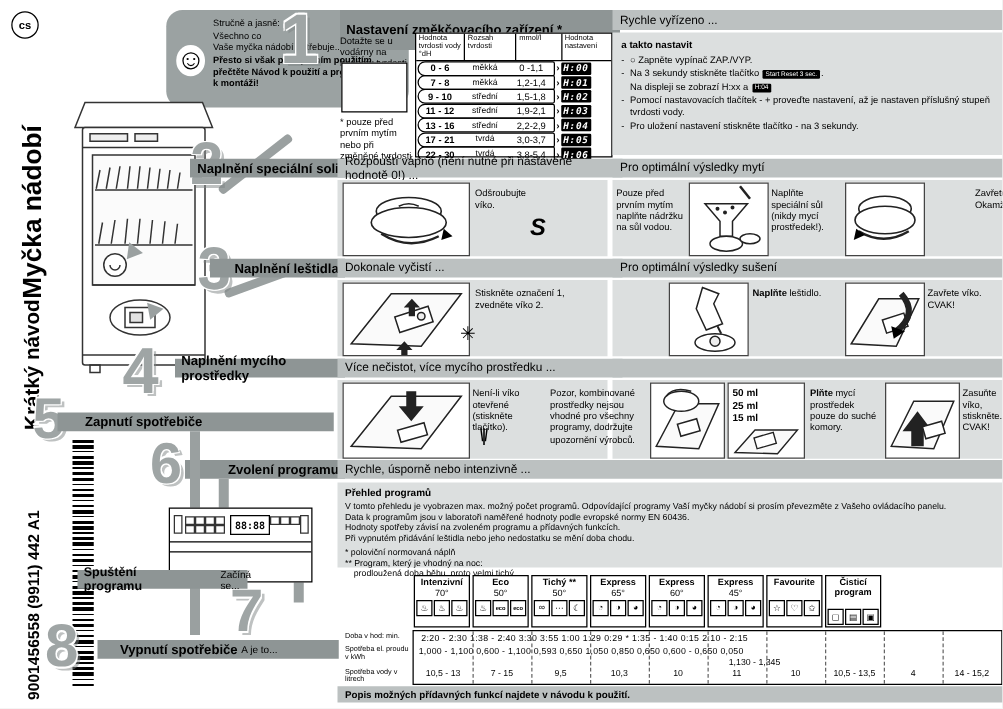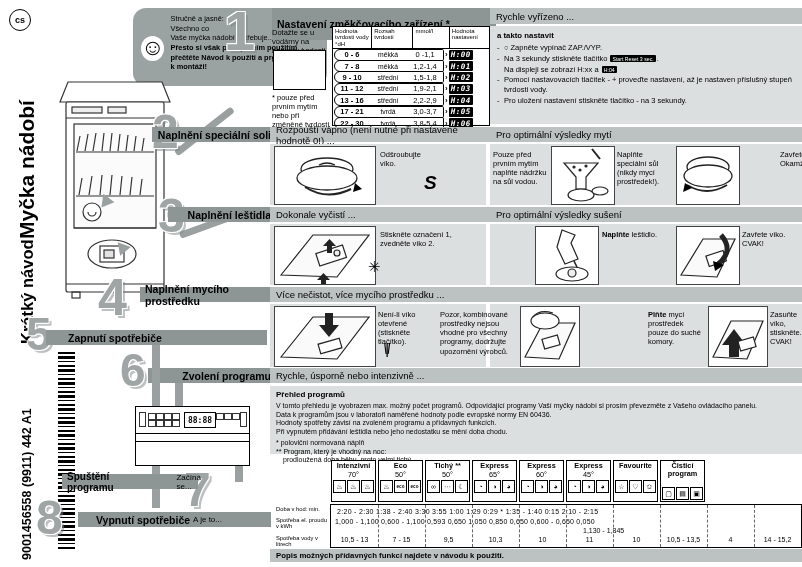--- a/index.html
+++ b/index.html
@@ -310,21 +310,21 @@
   <div class="abs tile" style="left:676px;top:226px;width:62px;height:57px;">
     <svg width="62" height="57" viewBox="0 0 62 57" fill="none" stroke="#222" stroke-width="1.2">
       <path d="M4 48 L26 12 H58 L40 50 Z" fill="#fafafa"></path>
       <rect x="30" y="26" width="18" height="11" transform="rotate(-18 39 31)" fill="#fff"></rect>
       <path d="M44 8 q14 16 -4 30" stroke-width="5"></path>
       <path d="M36 34 l2 10 9 -6 z" fill="#000" stroke="none"></path>
     </svg>
   </div>
   <div class="abs cap" style="left:742px;top:230px;width:58px;">Zavřete víko. CVAK!</div>
 
-  <div class="abs bar-dark right" style="left:140px;top:287px;width:126px;height:15px;">Naplnění mycího prostředku</div>
+  <div class="abs bar-dark right" style="left:140px;top:287px;width:126px;height:15px;">Naplnění mycího prostředky</div>
   <div class="abs bar-light" style="left:270px;top:287px;width:216px;height:15px;">Více nečistot, více mycího prostředku ...</div>
   <div class="abs bar-light" style="left:490px;top:287px;width:312px;height:15px;"></div>
 
   <div class="abs panel" style="left:270px;top:304px;width:216px;height:63px;"></div>
   <div class="abs panel" style="left:490px;top:304px;width:312px;height:63px;"></div>
 
   <div class="abs tile" style="left:274px;top:306px;width:100px;height:59px;">
     <svg width="100" height="59" viewBox="0 0 100 59" fill="none" stroke="#222" stroke-width="1.2">
       <path d="M6 50 L38 10 H94 L62 52 Z" fill="#fafafa"></path>
       <path d="M50 6 h8 v12 h6 l-10 12 -10 -12 h6 z" fill="#222" stroke="none"></path>
@@ -334,20 +334,31 @@
   <div class="abs cap" style="left:378px;top:310px;width:56px;">Není-li víko otevřené (stiskněte tlačítko).</div>
   <div class="abs" style="left:384px;top:344px;font-size:10px;font-weight:bold;letter-spacing:-1px;transform:scaleY(1.4);">\|/</div>
   <div class="abs cap" style="left:440px;top:310px;width:72px;">Pozor, kombinované prostředky nejsou vhodné pro všechny programy, dodržujte upozornění výrobců.</div>
 
   <div class="abs tile" style="left:520px;top:306px;width:58px;height:59px;">
     <svg width="58" height="59" viewBox="0 0 58 59" fill="none" stroke="#222" stroke-width="1.2">
       <path d="M4 50 L22 16 H54 L38 52 Z" fill="#fafafa"></path>
       <ellipse cx="24" cy="14" rx="14" ry="8" fill="#fff"></ellipse>
       <path d="M12 10 q6 -8 20 -4"></path>
       <rect x="22" y="30" width="16" height="10" transform="rotate(-16 30 35)" fill="#fff"></rect>
+    </svg>
+  </div>
+  <div class="abs tile" style="left:582px;top:306px;width:60px;height:59px;">
+    <div style="font-size:8px;font-weight:bold;line-height:1.25;margin:3px 0 0 3px;">
+      <div>50 ml</div>
+      <div>25 ml</div>
+      <div>15 ml</div>
+    </div>
+    <svg width="58" height="24" viewBox="0 0 58 24" fill="none" stroke="#222" stroke-width="1.1" style="margin-left:1px;">
+      <path d="M4 22 L20 4 H54 L38 23 Z" fill="#fafafa"></path>
+      <rect x="20" y="8" width="16" height="9" transform="rotate(-16 28 12)" fill="#fff"></rect>
     </svg>
   </div>
   <div class="abs cap" style="left:648px;top:310px;width:56px;"><b>Plňte</b><span> mycí prostředek pouze do suché komory.</span></div>
   <div class="abs tile" style="left:708px;top:306px;width:58px;height:59px;">
     <svg width="58" height="59" viewBox="0 0 58 59" fill="none" stroke="#222" stroke-width="1.2">
       <path d="M4 50 L22 14 H54 L38 52 Z" fill="#fafafa"></path>
       <path d="M20 50 h10 v-12 h7 l-12 -16 -12 16 h7 z" fill="#222" stroke="none"></path>
       <rect x="30" y="32" width="16" height="10" transform="rotate(-16 38 37)" fill="#fff"></rect>
     </svg>
   </div>
@@ -376,21 +387,21 @@
     <div class="abs" style="left:48px;top:5px;width:30px;height:14px;border:1px solid #000;display:flex;align-items:center;justify-content:center;
          font-family:'DejaVu Sans Mono',monospace;font-size:8px;font-weight:bold;">88:88</div>
     <div class="sq" style="left:80px;top:6px;width:6px;height:5px;"></div>
       <div class="sq" style="left:88px;top:6px;width:6px;height:5px;"></div>
     <div class="sq" style="left:96px;top:6px;width:6px;height:5px;"></div>
       <div class="sq" style="left:104px;top:5px;width:5px;height:13px;"></div>
     <div class="abs" style="left:0;top:26px;width:113px;border-top:1px solid #000;"></div>
     <div class="abs" style="left:0;top:34px;width:113px;border-top:1px solid #000;"></div>
   </div>
 
-  <div class="abs bar-dark" style="left:62px;top:474px;width:126px;height:15px;font-size:10px;gap:30px;">
+  <div class="abs bar-dark" style="left:62px;top:456px;width:126px;height:15px;font-size:10px;gap:30px;">
     <span>Spuštění programu</span>&nbsp;<span style="font-weight:normal;font-size:8px;">Začíná se...</span>
   </div>
   <div class="abs bar-dark" style="left:78px;top:512px;width:170px;height:15px;padding-left:18px;">
     <span>Vypnutí spotřebiče</span>&nbsp;<span style="font-weight:normal;font-size:8px;">A je to...</span>
   </div>
 
   <div class="abs panel" style="left:270px;top:386px;width:532px;height:68px;padding:4px 6px;box-sizing:border-box;">
     <div style="font-size:8px;font-weight:bold;margin-bottom:3px;">Přehled programů</div>
     <div style="font-size:7px;line-height:1.22;">
       <div>V tomto přehledu je vyobrazen max. možný počet programů. Odpovídající programy Vaší myčky nádobí si prosím převezměte z Vašeho ovládacího panelu.</div>

